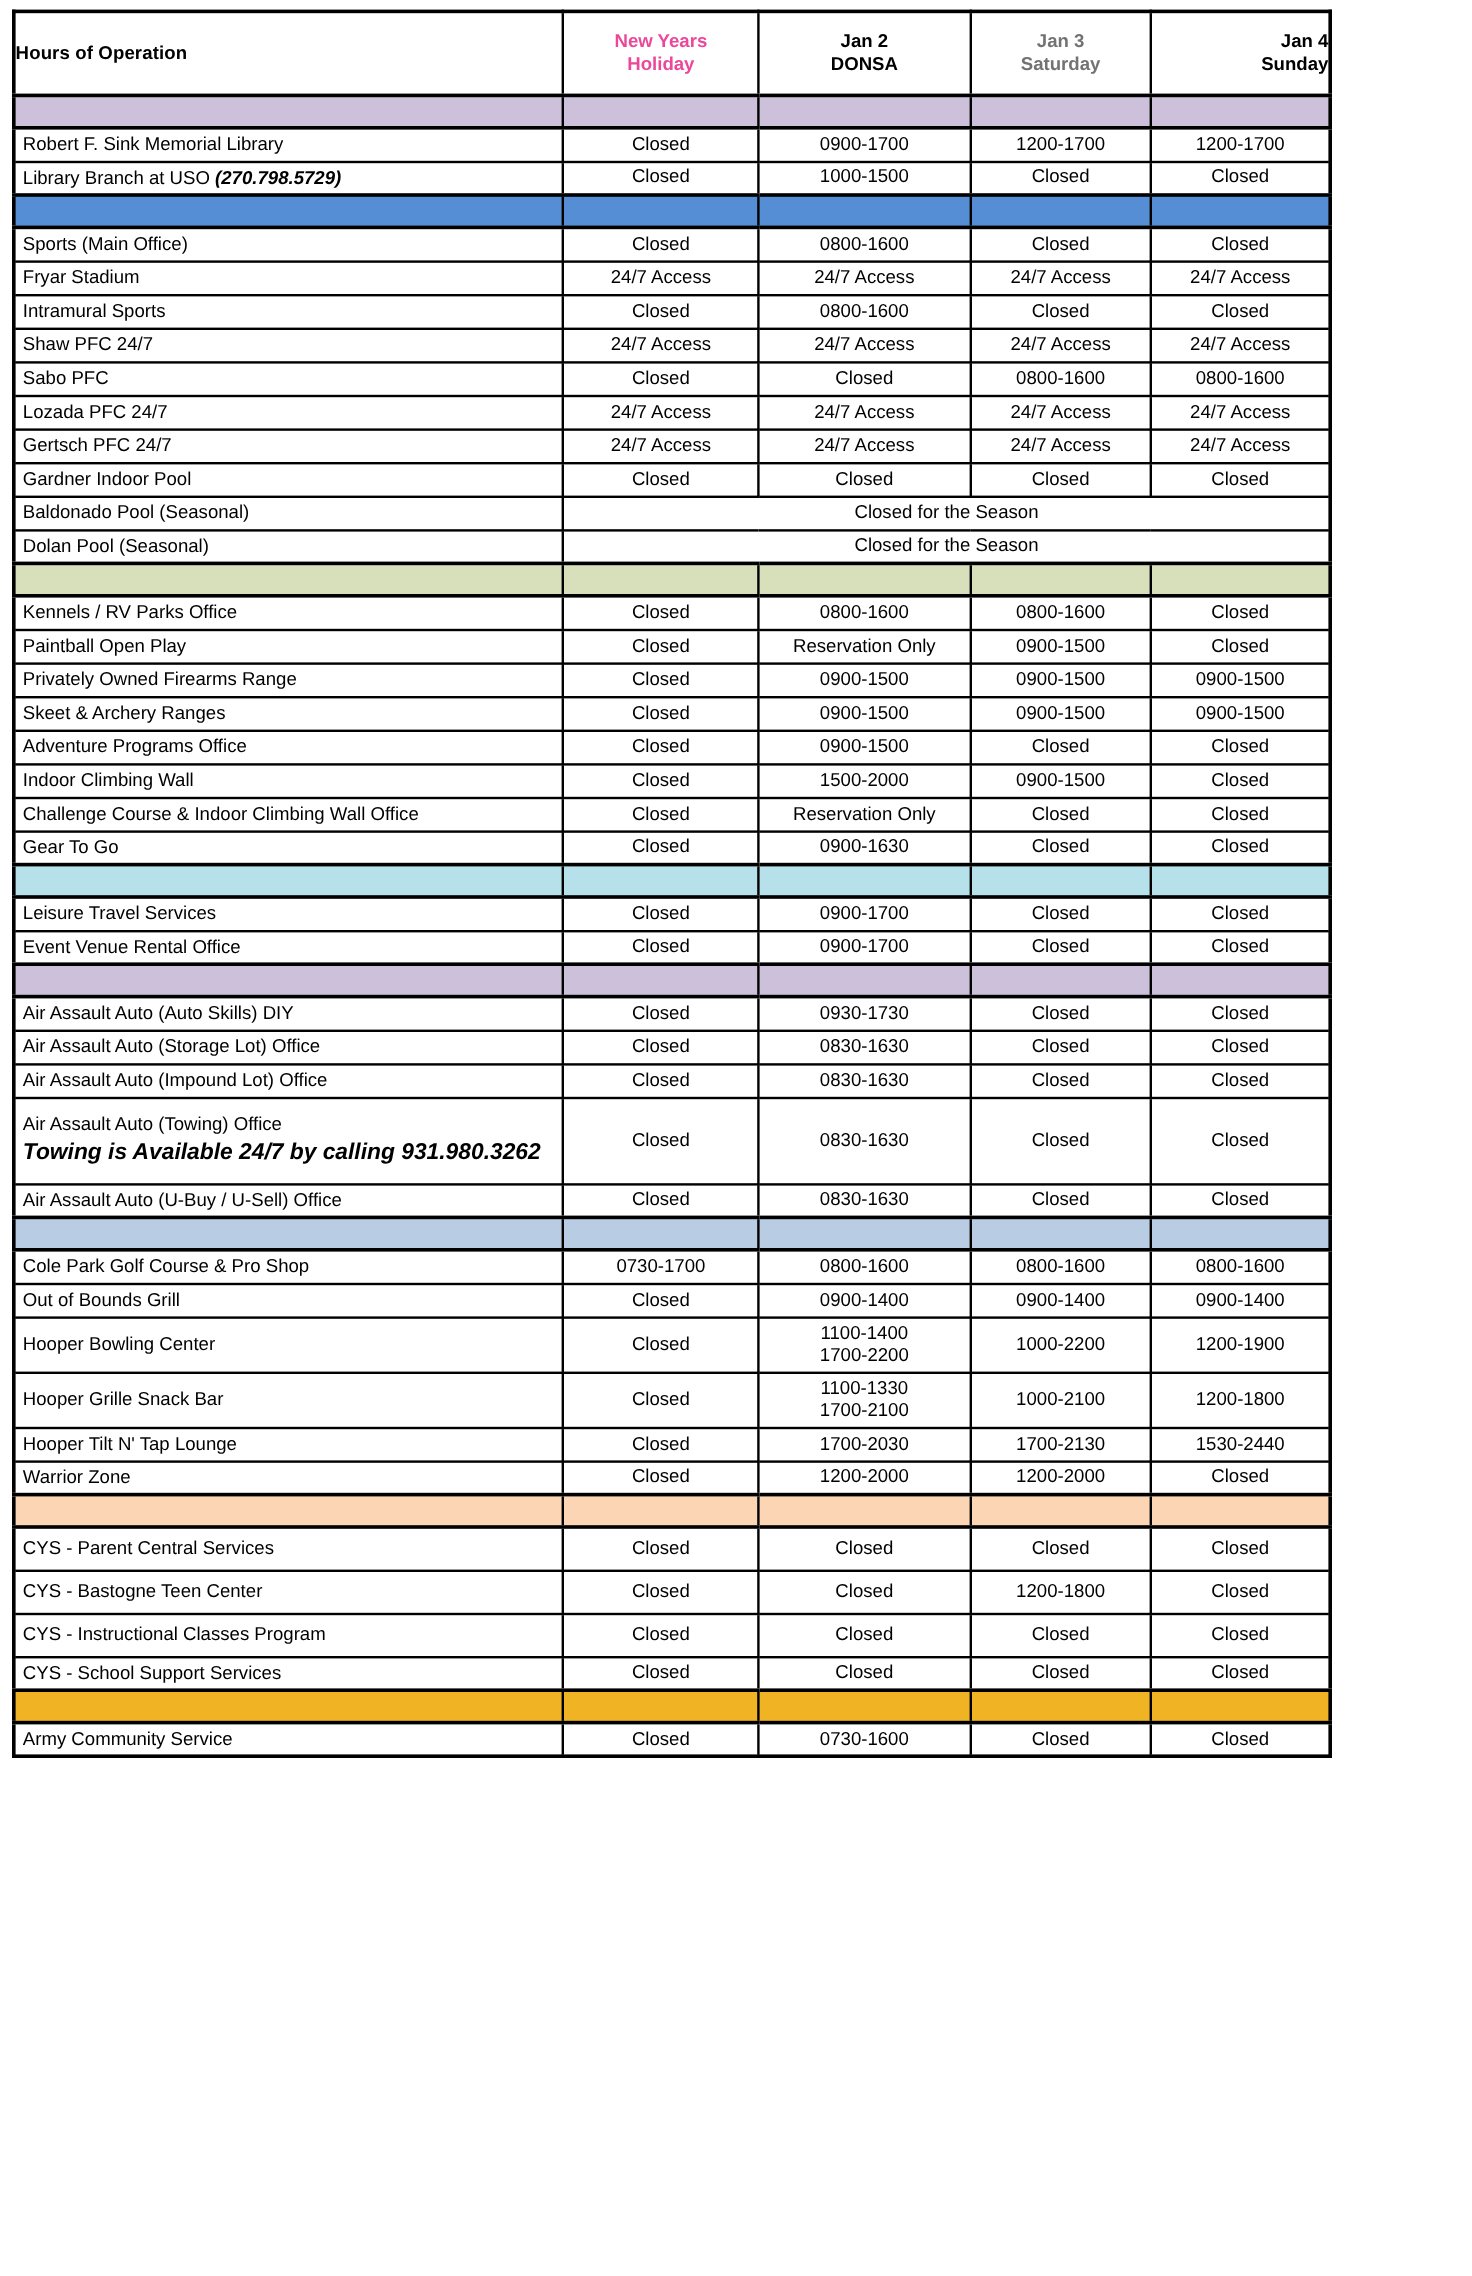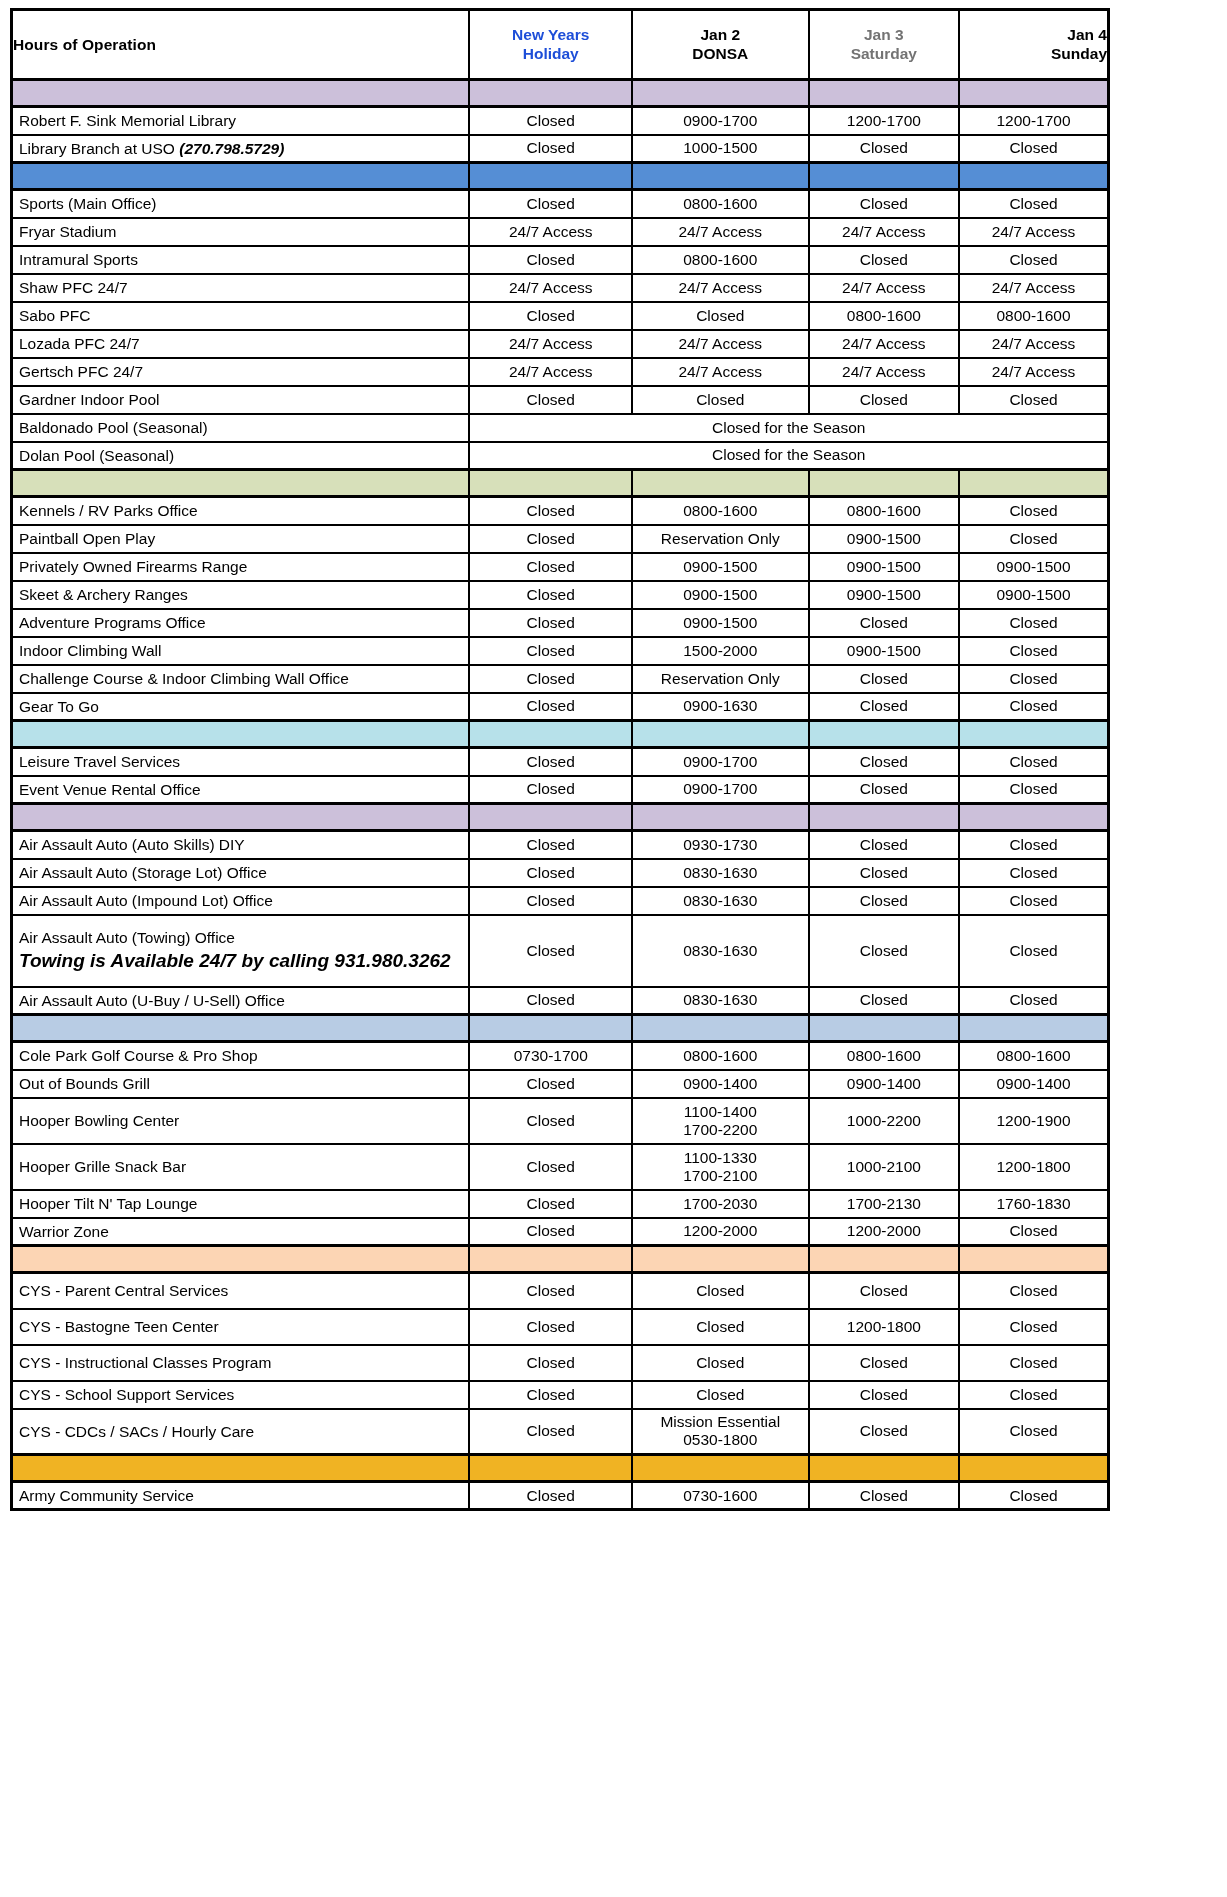--- a/index.html
+++ b/index.html
@@ -105,21 +105,21 @@
     <colgroup>
       <col class="c0">
         <col class="c1">
         <col class="c2">
         <col class="c3">
         <col class="c4">
     </colgroup>
     <thead>
       <tr class="hdr-row">
         <th class="hdr-title">Hours of Operation</th>
-        <th class="hdr-col red" style="color: #1d4ed8;">
+        <th class="hdr-col red" style="color: #ec4899;">
           <span>New Years</span>
           <span class="l2">Holiday</span>
         </th>
         <th class="hdr-col" style="color: rgb(0, 0, 0);">
           <span>Jan 2</span>
           <span class="l2">DONSA</span>
         </th>
         <th class="hdr-col" style="color: #737373;">
           <span>Jan 3</span>
           <span class="l2">Saturday</span>
@@ -382,21 +382,21 @@
           <td class="val"><span>Closed</span></td>
           <td class="val"><span>1100-1330</span><span class="l2">1700-2100</span></td>
           <td class="val"><span>1000-2100</span></td>
           <td class="val"><span>1200-1800</span></td>
         </tr>
         <tr class="data">
           <td class="name"><span>Hooper Tilt N' Tap Lounge</span></td>
           <td class="val"><span>Closed</span></td>
           <td class="val"><span>1700-2030</span></td>
           <td class="val"><span>1700-2130</span></td>
-          <td class="val"><span>1760-1830</span></td>
+          <td class="val"><span>1530-2440</span></td>
         </tr>
         <tr class="data">
           <td class="name"><span>Warrior Zone</span></td>
           <td class="val"><span>Closed</span></td>
           <td class="val"><span>1200-2000</span></td>
           <td class="val"><span>1200-2000</span></td>
           <td class="val"><span>Closed</span></td>
         </tr>
         <tr class="section">
           <td class="name" style="background: rgb(252, 213, 180);"></td>
@@ -426,27 +426,20 @@
           <td class="val"><span>Closed</span></td>
           <td class="val"><span>Closed</span></td>
         </tr>
         <tr class="data">
           <td class="name"><span>CYS - School Support Services</span></td>
           <td class="val"><span>Closed</span></td>
           <td class="val"><span>Closed</span></td>
           <td class="val"><span>Closed</span></td>
           <td class="val"><span>Closed</span></td>
         </tr>
-        <tr class="data mid">
-          <td class="name"><span>CYS - CDCs / SACs / Hourly Care</span></td>
-          <td class="val"><span>Closed</span></td>
-          <td class="val"><span>Mission Essential</span><span class="l2">0530-1800</span></td>
-          <td class="val"><span>Closed</span></td>
-          <td class="val"><span>Closed</span></td>
-        </tr>
         <tr class="section">
           <td class="name" style="background: rgb(240, 179, 35);"></td>
           <td style="background: rgb(240, 179, 35);"></td>
           <td style="background: rgb(240, 179, 35);"></td>
           <td style="background: rgb(240, 179, 35);"></td>
           <td style="background: rgb(240, 179, 35);"></td>
         </tr>
         <tr class="data">
           <td class="name"><span>Army Community Service</span></td>
           <td class="val"><span>Closed</span></td>

